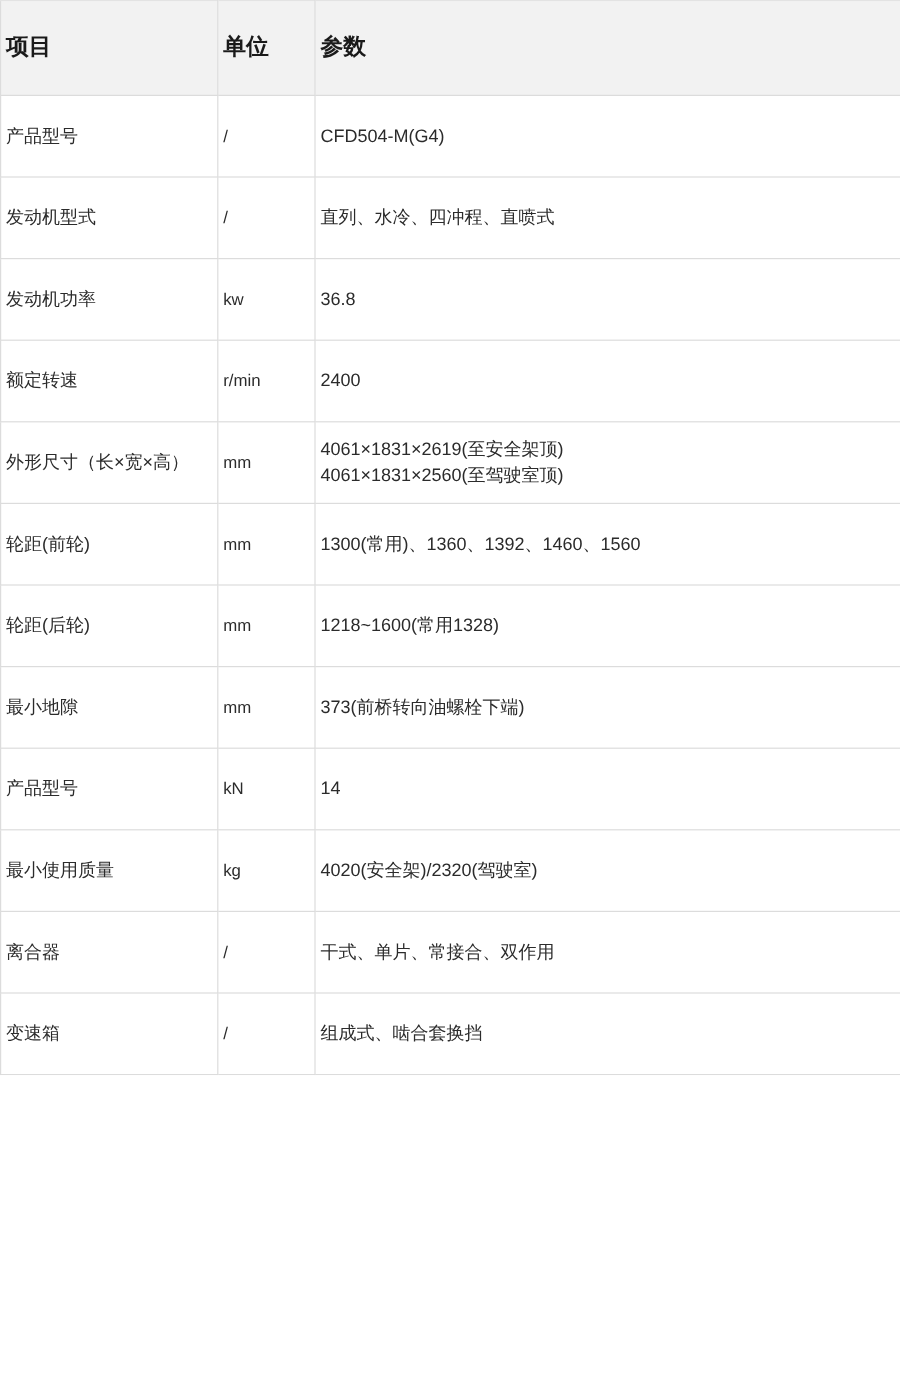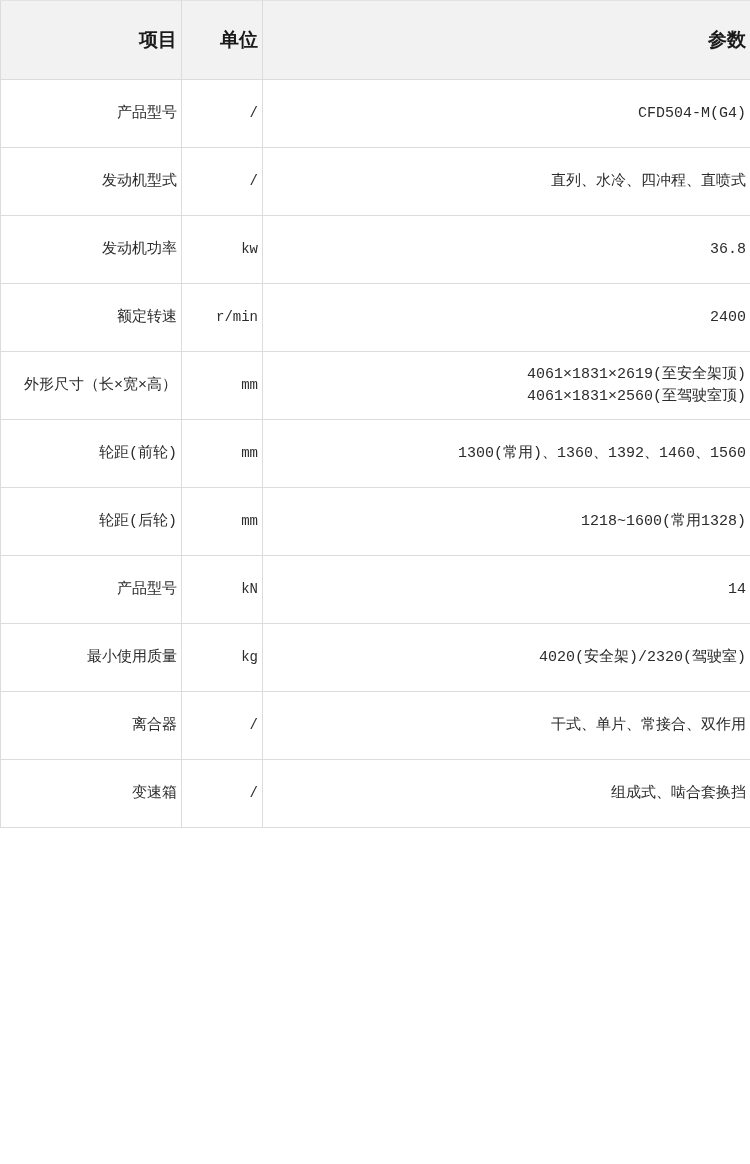--- a/index.html
+++ b/index.html
@@ -18,39 +18,38 @@
     border-collapse: collapse;
     table-layout: fixed;
   }
   table.spec-table col.c-item { width: 181px; }
   table.spec-table col.c-unit { width: 81px; }
   table.spec-table col.c-param { width: 488px; }
 
   table.spec-table th,
   table.spec-table td {
     border: 1px solid #dcdcdc;
-    text-align: right;
+    text-align: left;
     vertical-align: middle;
     padding: 6px 4px;
     line-height: 1.45;
   }
   table.spec-table thead th {
     background: #f2f2f2;
     font-size: 19px;
     font-weight: bold;
     color: #1a1a1a;
     height: 62px;
     padding: 8px 4px;
   }
   table.spec-table tbody td {
     font-size: 15px;
     height: 55px;
     color: #2b2b2b;
     background: #ffffff;
-    font-family: Liberation Mono, monospace;
   }
   table.spec-table tbody td.cell-item {
     font-size: 15px;
   }
   table.spec-table tbody td.cell-unit {
     font-size: 14px;
   }
   table.spec-table tbody td.cell-param {
     font-size: 15px;
   }
@@ -109,20 +108,25 @@
         <td class="cell-item multiline">轮距(前轮)</td>
         <td class="cell-unit">mm</td>
         <td class="cell-param multiline">1300(常用)、1360、1392、1460、1560</td>
       </tr>
       <tr>
         <td class="cell-item multiline">轮距(后轮)</td>
         <td class="cell-unit">mm</td>
         <td class="cell-param multiline">1218~1600(常用1328)</td>
       </tr>
       <tr>
+        <td class="cell-item multiline">最小地隙</td>
+        <td class="cell-unit">mm</td>
+        <td class="cell-param multiline">373(前桥转向油螺栓下端)</td>
+      </tr>
+      <tr>
         <td class="cell-item multiline">产品型号</td>
         <td class="cell-unit">kN</td>
         <td class="cell-param multiline">14</td>
       </tr>
       <tr>
         <td class="cell-item multiline">最小使用质量</td>
         <td class="cell-unit">kg</td>
         <td class="cell-param multiline">4020(安全架)/2320(驾驶室)</td>
       </tr>
       <tr>

